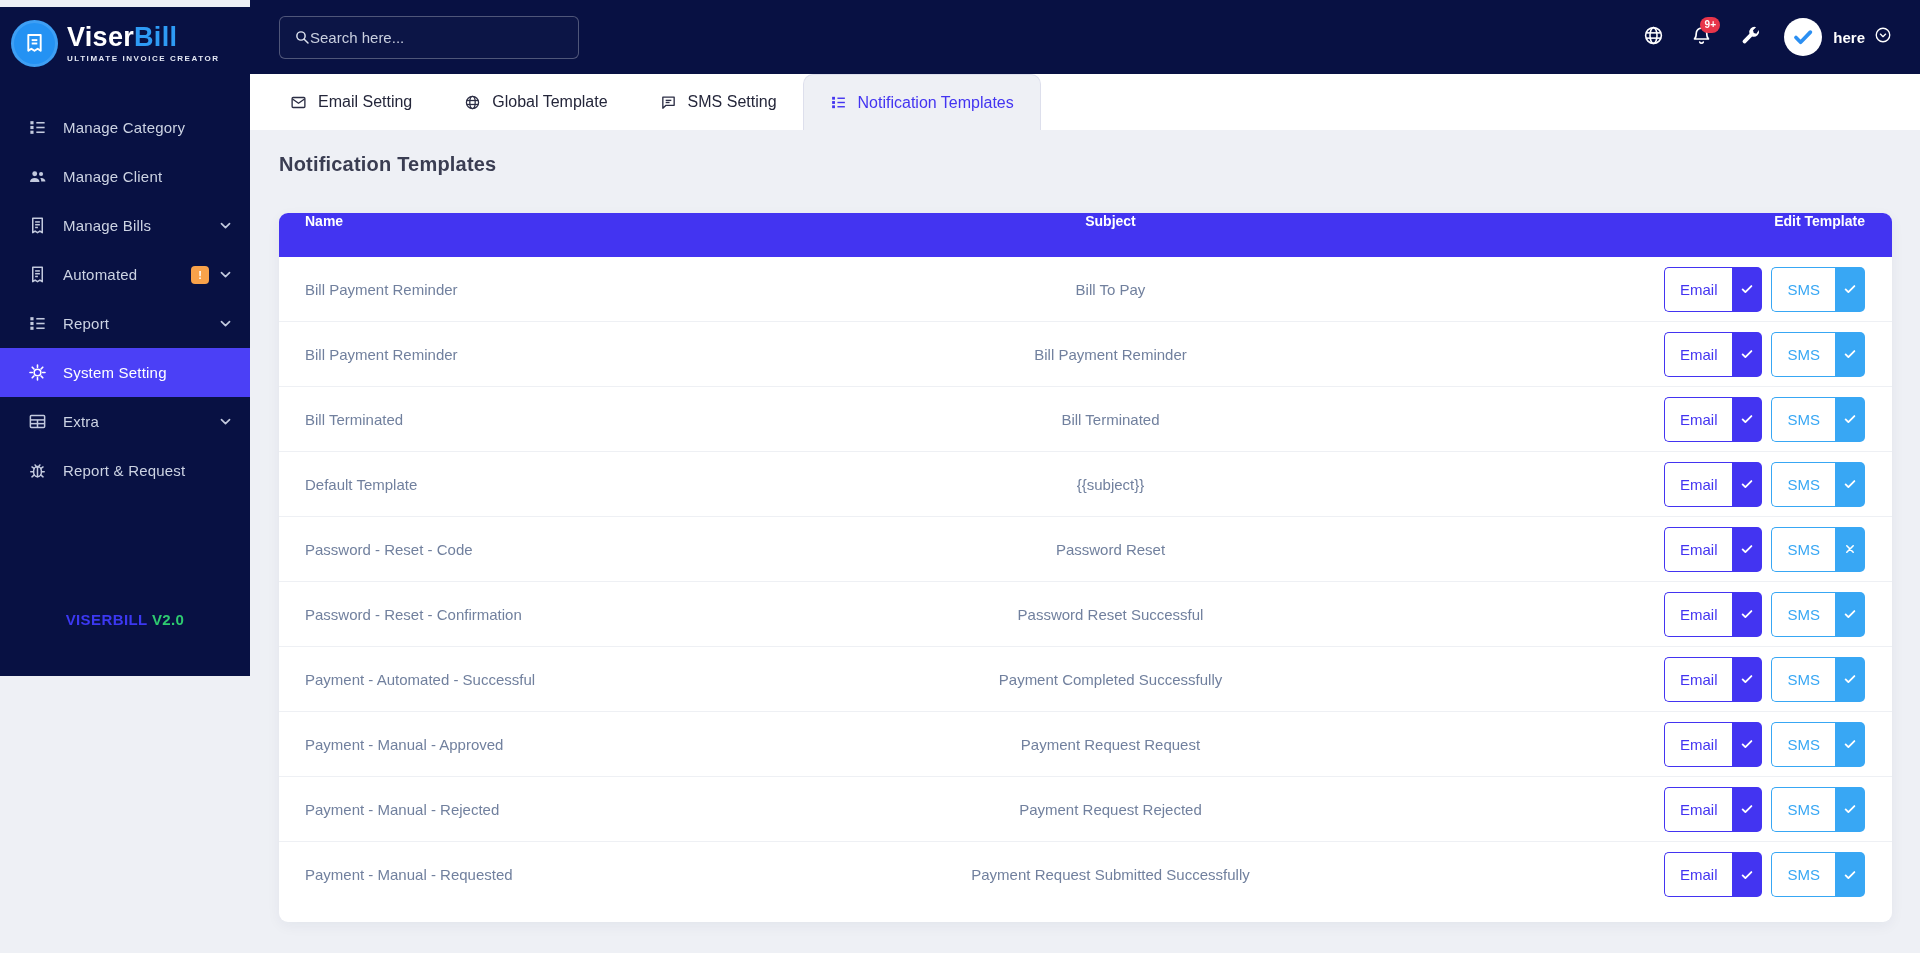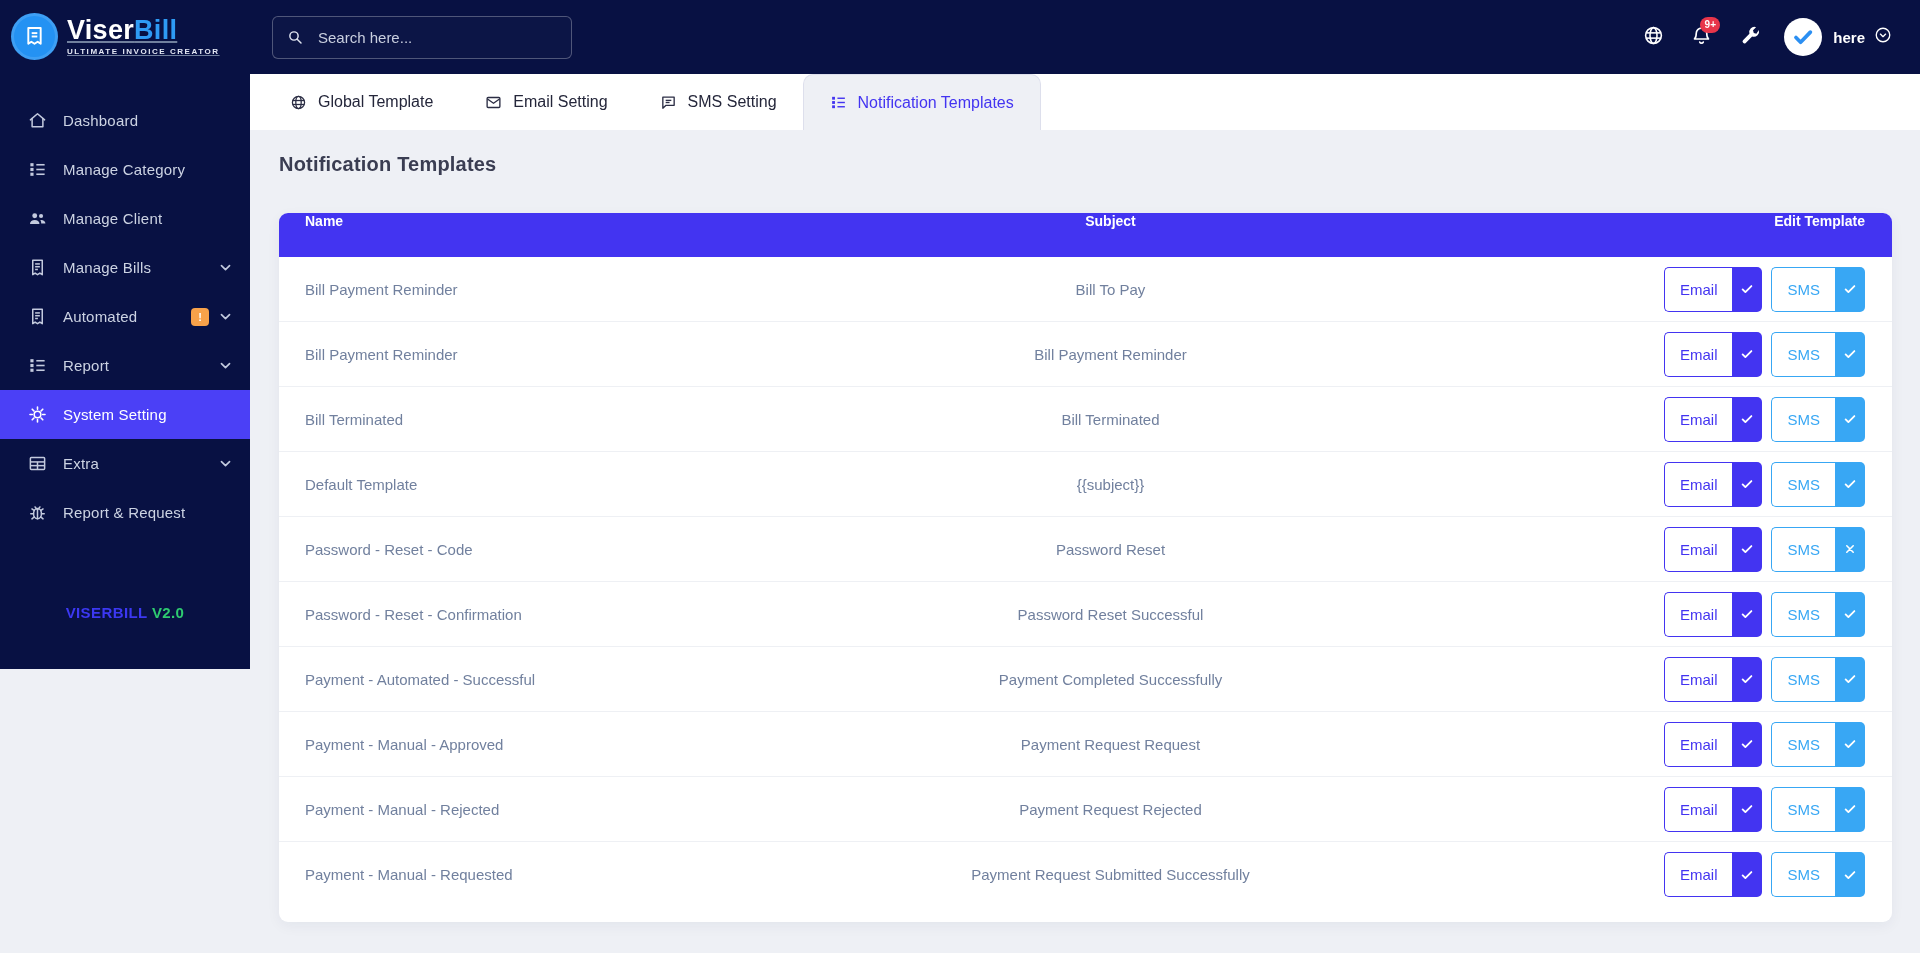--- a/index.html
+++ b/index.html
@@ -9,22 +9,22 @@
     background:#eef0f5;
     position:relative;
     overflow:hidden;
     color:#71809e;
   }
   .icon { display:inline-flex; align-items:center; justify-content:center; }
   .icon svg { display:block; }
 
   
   .sidebar {
-    position:absolute; left:0; top:0; width:250px; height:669px;
-    background:#081143; z-index:5;text-decoration:underline;
+    position:absolute; left:0; top:7px; width:250px; height:669px;
+    background:#081143; z-index:5;
   }
   .logo-row { display:flex; align-items:center; gap:9px; padding:13px 0 0 11px; cursor:pointer; }
   .logo-circle {
     width:47px; height:47px; border-radius:50%;
     background:#2492f3; display:flex; align-items:center; justify-content:center;
     box-shadow:inset 0 0 0 3px rgba(255,255,255,.12);
   }
   .brand-block { display:flex; flex-direction:column; }
   .wordmark { font-size:27px; font-weight:700; color:#ffffff; letter-spacing:.3px; line-height:1; }
   .wordmark .b2 { color:#2e9bf5; }
@@ -53,23 +53,23 @@
   }
   .version .vb { color:#3c38f2; }
   .version .vn { color:#2ecb70; }
 
   
   .topbar {
     position:absolute; left:250px; top:0; width:1670px; height:74px;
     background:#081143; display:flex; align-items:center;
   }
   .search-box {
-    margin-left:22px; width:300px; height:43px;
+    margin-left:29px; width:300px; height:43px;
     border:1px solid rgba(255,255,255,.28); border-radius:6px;
-    display:flex; align-items:center; gap:15px; padding:0 14px;
+    display:flex; align-items:center; gap:0; padding:0 14px;
     background:rgba(255,255,255,.02);
   }
   .search-box .icon { color:#dfe4f0; }
   .search-box .icon svg { width:16px; height:16px; }
   .search-box input {
     background:transparent; border:none; outline:none;
     color:#eef1f8; font-size:15px; width:100%;
     font-family:"Liberation Sans", sans-serif;
   }
   .search-box input::placeholder { color:#c9cfdf; opacity:1; }
@@ -163,29 +163,20 @@
     </div>
     <div class="brand-block">
       <div class="wordmark"><span>Viser</span><span class="b2">Bill</span></div>
       <div class="tagline">ULTIMATE INVOICE CREATOR</div>
     </div>
   </div>
 
   <div class="menu" id="side-menu">
       <div class="side-item">
         <span class="icon s-icon">
-          <svg viewBox="0 0 24 24" fill="none" stroke="currentColor" stroke-width="1.9" stroke-linecap="round" stroke-linejoin="round">
-            <path d="M3 11.2L12 3.5l9 7.7"></path>
-            <path d="M5.2 9.6V20h13.6V9.6"></path>
-          </svg>
-        </span>
-        <span class="side-label">Dashboard</span>
-      </div>
-      <div class="side-item">
-        <span class="icon s-icon">
           <svg viewBox="0 0 24 24" fill="none" stroke="currentColor" stroke-width="2">
             <rect x="3" y="4" width="4" height="4" fill="currentColor" stroke="none"></rect>
             <rect x="3" y="10" width="4" height="4" fill="currentColor" stroke="none"></rect>
             <rect x="3" y="16" width="4" height="4" fill="currentColor" stroke="none"></rect>
             <line x1="10.5" y1="6" x2="21" y2="6"></line>
             <line x1="10.5" y1="12" x2="21" y2="12"></line>
             <line x1="10.5" y1="18" x2="21" y2="18"></line>
           </svg>
         </span>
         <span class="side-label">Manage Category</span>
@@ -337,37 +328,37 @@
           <circle cx="12" cy="12" r="9"></circle>
           <path d="M8.5 10.8l3.5 3.4 3.5-3.4"></path>
         </svg>
     </span>
   </div>
 </div>
 
 <div class="tabstrip" id="tabstrip">
     <div class="tab">
       <span class="icon ">
+        <svg viewBox="0 0 24 24" fill="none" stroke="currentColor" stroke-width="1.9" stroke-linejoin="round">
+          <rect x="3" y="5" width="18" height="14" rx="1.4"></rect>
+          <path d="M3.5 7l8.5 6 8.5-6"></path>
+        </svg>
+      </span>
+      <span>Email Setting</span>
+    </div>
+    <div class="tab">
+      <span class="icon ">
         <svg viewBox="0 0 24 24" fill="none" stroke="currentColor" stroke-width="1.8">
           <circle cx="12" cy="12" r="8.6"></circle>
           <ellipse cx="12" cy="12" rx="3.8" ry="8.6"></ellipse>
           <line x1="3.8" y1="9.2" x2="20.2" y2="9.2"></line>
           <line x1="3.8" y1="14.8" x2="20.2" y2="14.8"></line>
         </svg>
       </span>
       <span>Global Template</span>
-    </div>
-    <div class="tab">
-      <span class="icon ">
-        <svg viewBox="0 0 24 24" fill="none" stroke="currentColor" stroke-width="1.9" stroke-linejoin="round">
-          <rect x="3" y="5" width="18" height="14" rx="1.4"></rect>
-          <path d="M3.5 7l8.5 6 8.5-6"></path>
-        </svg>
-      </span>
-      <span>Email Setting</span>
     </div>
     <div class="tab">
       <span class="icon ">
         <svg viewBox="0 0 24 24" fill="none" stroke="currentColor" stroke-width="1.9" stroke-linejoin="round">
           <path d="M4 4.5h16v11.5H8.5L4 20z"></path>
           <line x1="8" y1="9" x2="16" y2="9"></line>
           <line x1="8" y1="12" x2="13.5" y2="12"></line>
         </svg>
       </span>
       <span>SMS Setting</span>

